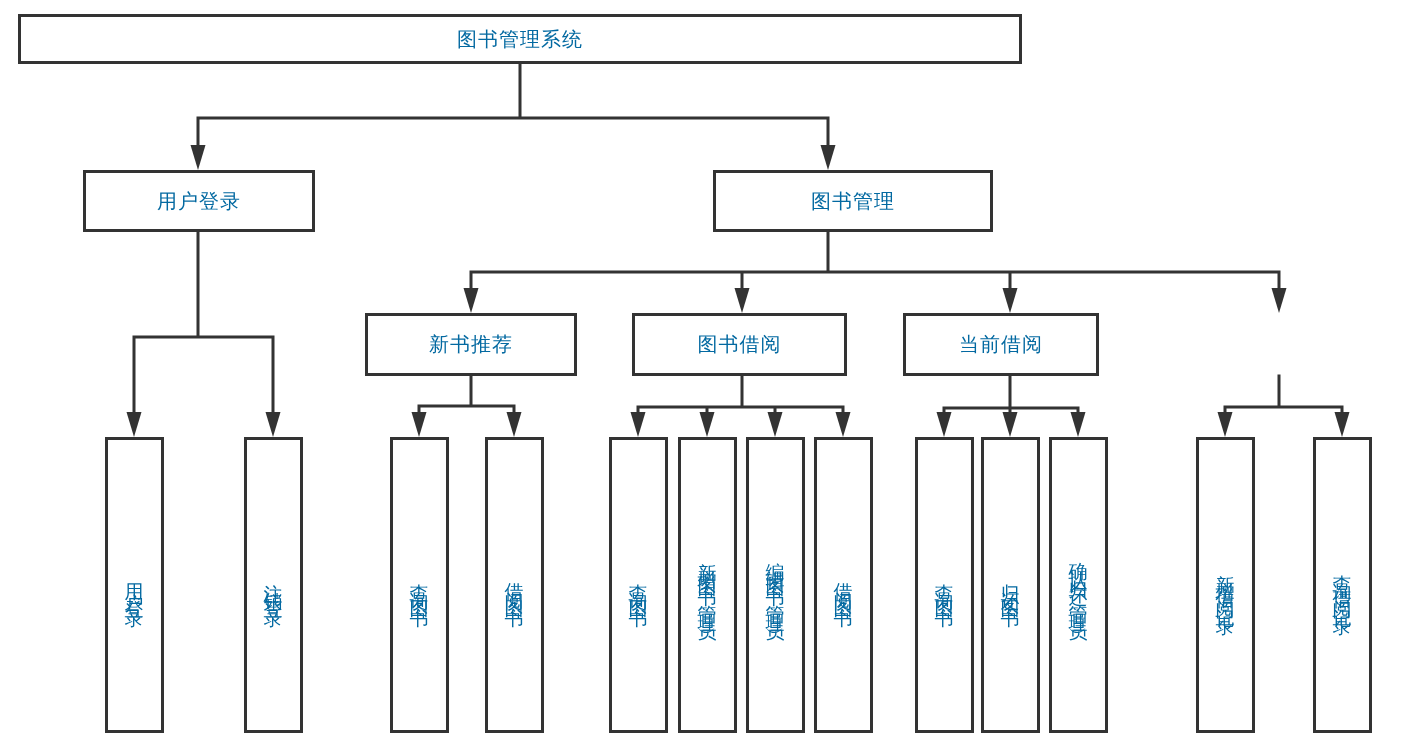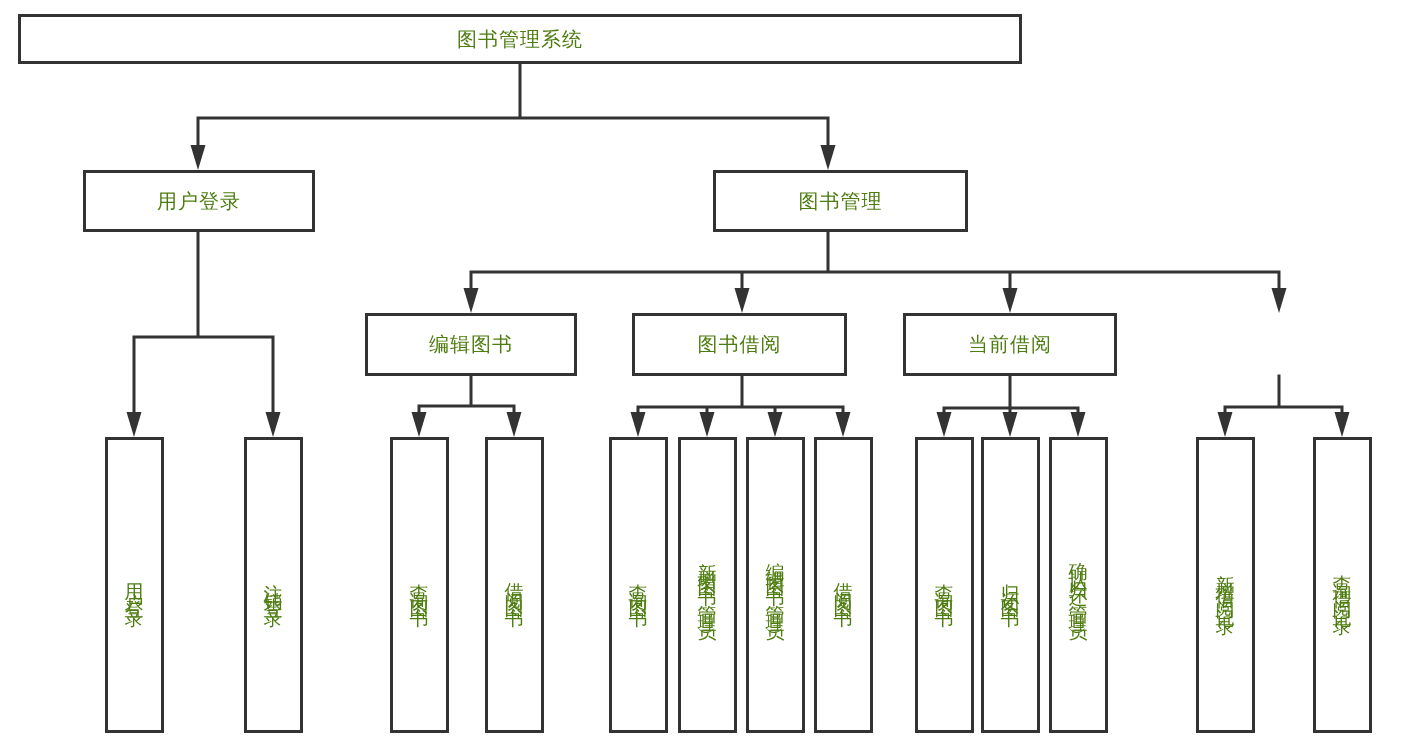--- a/index.html
+++ b/index.html
@@ -18,21 +18,21 @@
     pointer-events: none;
   }
   .node {
     position: absolute;
     box-sizing: border-box;
     border: 3px solid #333333;
     background: #ffffff;
     display: flex;
     align-items: center;
     justify-content: center;
-    color: #4d7c0f;
+    color: #0369a1;
   }
   .node.h { font-size: 20px; letter-spacing: 1px; }
   .node.leaf { width: 59px; height: 296px; top: 437px; }
   .node.leaf .vtext {
     writing-mode: vertical-rl;
     text-orientation: upright;
     letter-spacing: 0.45em;
     font-size: 19px;
     line-height: 1;
     max-height: 284px;
@@ -82,31 +82,31 @@
       <polygon points="1334.5,412 1349.5,412 1342,437" fill="#333333"></polygon>
     </svg>
 
   <div class="node h" style="left:18px; top:14px; width:1004px; height:50px;">
     <span>图书管理系统</span>
   </div>
 
   <div class="node h" style="left:83px; top:170px; width:232px; height:62px;">
     <span>用户登录</span>
   </div>
-  <div class="node h" style="left:713px; top:170px; width:255px; height:62px;">
+  <div class="node h" style="left:713px; top:170px; width:280px; height:62px;">
     <span>图书管理</span>
   </div>
 
   <div class="node h" style="left:365px; top:313px; width:212px; height:63px;">
-    <span>编辑图书</span>
+    <span>新书推荐</span>
   </div>
   <div class="node h" style="left:632px; top:313px; width:215px; height:63px;">
     <span>图书借阅</span>
   </div>
-  <div class="node h" style="left:903px; top:313px; width:214px; height:63px;">
+  <div class="node h" style="left:903px; top:313px; width:196px; height:63px;">
     <span>当前借阅</span>
   </div>
 
   <div class="node leaf" style="left:105px;">
     <span class="vtext">用户登录</span>
   </div>
   <div class="node leaf" style="left:244px;">
     <span class="vtext">注销登录</span>
   </div>
 

